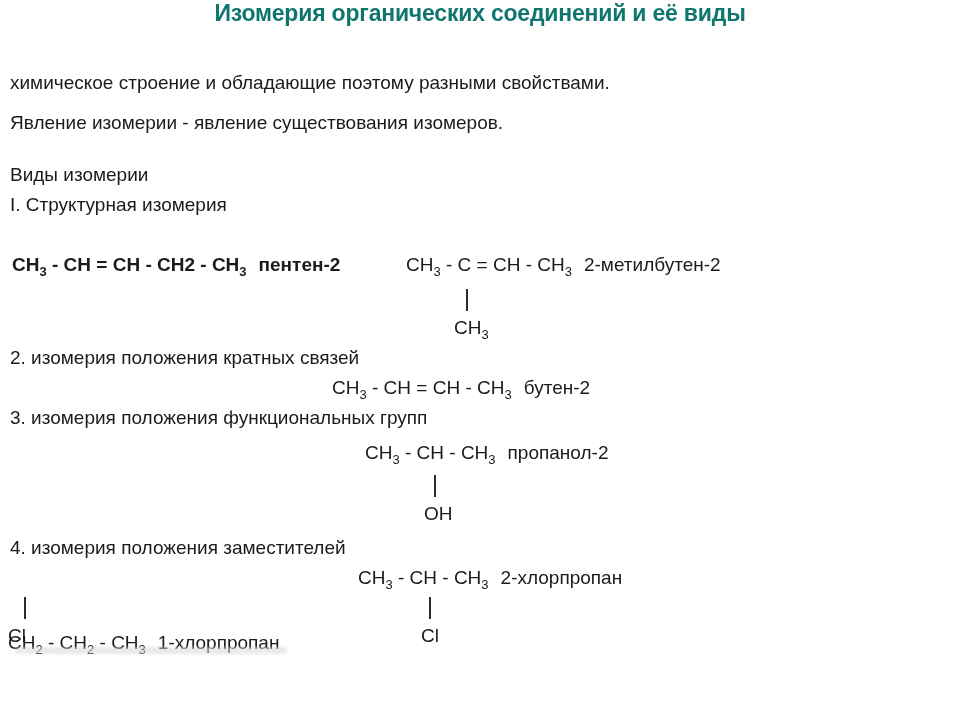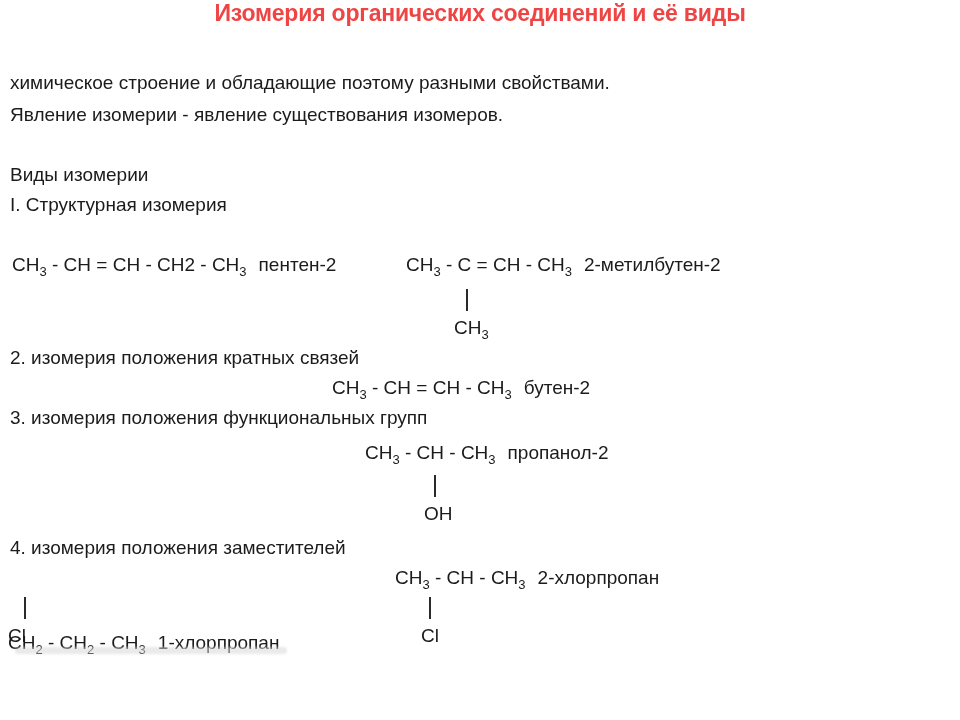--- a/index.html
+++ b/index.html
@@ -8,21 +8,21 @@
     width:960px;height:720px;
     background:#ffffff;
     overflow:hidden;
     font-family:"Liberation Sans","DejaVu Sans",sans-serif;
     color:#1b1b1b;
   }
   .abs{position:absolute;white-space:nowrap;}
   .title{
     left:0;right:0;top:0;
     text-align:center;
-    font-size:23px;font-weight:bold;color:#ef4444;
+    font-size:23px;font-weight:bold;color:#0f766e;
     letter-spacing:-0.2px;
   }
   .body-text{font-size:19px;}
   .heading{font-size:19px;}
   .formula-line{font-size:19px;}
   .formula-line sub{font-size:13px;line-height:0;}
   .iso-name{margin-left:12px;}
   .bond-v{
     position:absolute;
     width:2px;height:22px;
@@ -41,27 +41,27 @@
   }
 </style>
 </head>
 <body>
 
 <div class="slide">
 
   <div class="abs title">Изомерия органических соединений и её виды</div>
 
   <div class="abs body-text" style="left:10px;top:72px;">химическое строение и обладающие поэтому разными свойствами.</div>
-  <div class="abs body-text" style="left:10px;top:104px;">Явление изомерии - явление существования изомеров.</div>
+  <div class="abs body-text" style="left:10px;top:112px;">Явление изомерии - явление существования изомеров.</div>
 
   <div class="abs heading" style="left:10px;top:164px;">Виды изомерии</div>
   <div class="abs heading" style="left:10px;top:194px;">I. Структурная изомерия</div>
 
 
-  <div class="abs formula-line" style="left:12px;top:254px;">
+  <div class="abs formula-line" style="left:12px;top:254px;font-weight:bold;">
     <span>CH<sub>3</sub> - CH = CH - CH2 - CH<sub>3</sub></span><span class="iso-name">пентен-2</span>
   </div>
 
   <div class="abs formula-line" style="left:406px;top:254px;">
     <span>CH<sub>3</sub> - C = CH - CH<sub>3</sub></span><span class="iso-name">2-метилбутен-2</span>
   </div>
   <div class="bond-v" style="left:466px;top:289px;"></div>
   <div class="abs branch-atom" style="left:454px;top:317px;">CH<sub>3</sub></div>
 
   <div class="abs heading" style="left:10px;top:347px;">2. изомерия положения кратных связей</div>
@@ -81,21 +81,21 @@
   <div class="abs branch-atom" style="left:424px;top:503px;">OH</div>
 
   <div class="abs heading" style="left:10px;top:537px;">4. изомерия положения заместителей</div>
 
   <div class="abs formula-line" style="left:8px;top:596px;margin-top:36px;">
     <span>CH<sub>2</sub> - CH<sub>2</sub> - CH<sub>3</sub></span><span class="iso-name">1-хлорпропан</span>
   </div>
   <div class="bond-v" style="left:24px;top:597px;"></div>
   <div class="abs branch-atom" style="left:8px;top:625px;">Cl</div>
 
-  <div class="abs formula-line" style="left:358px;top:567px;margin-left:37px;">
+  <div class="abs formula-line" style="left:358px;top:567px;">
     <span>CH<sub>3</sub> - CH - CH<sub>3</sub></span><span class="iso-name">2-хлорпропан</span>
   </div>
   <div class="bond-v" style="left:429px;top:597px;"></div>
   <div class="abs branch-atom" style="left:421px;top:625px;">Cl</div>
 
   <div class="watermark"></div>
 
 </div>
 
 </body></html>

